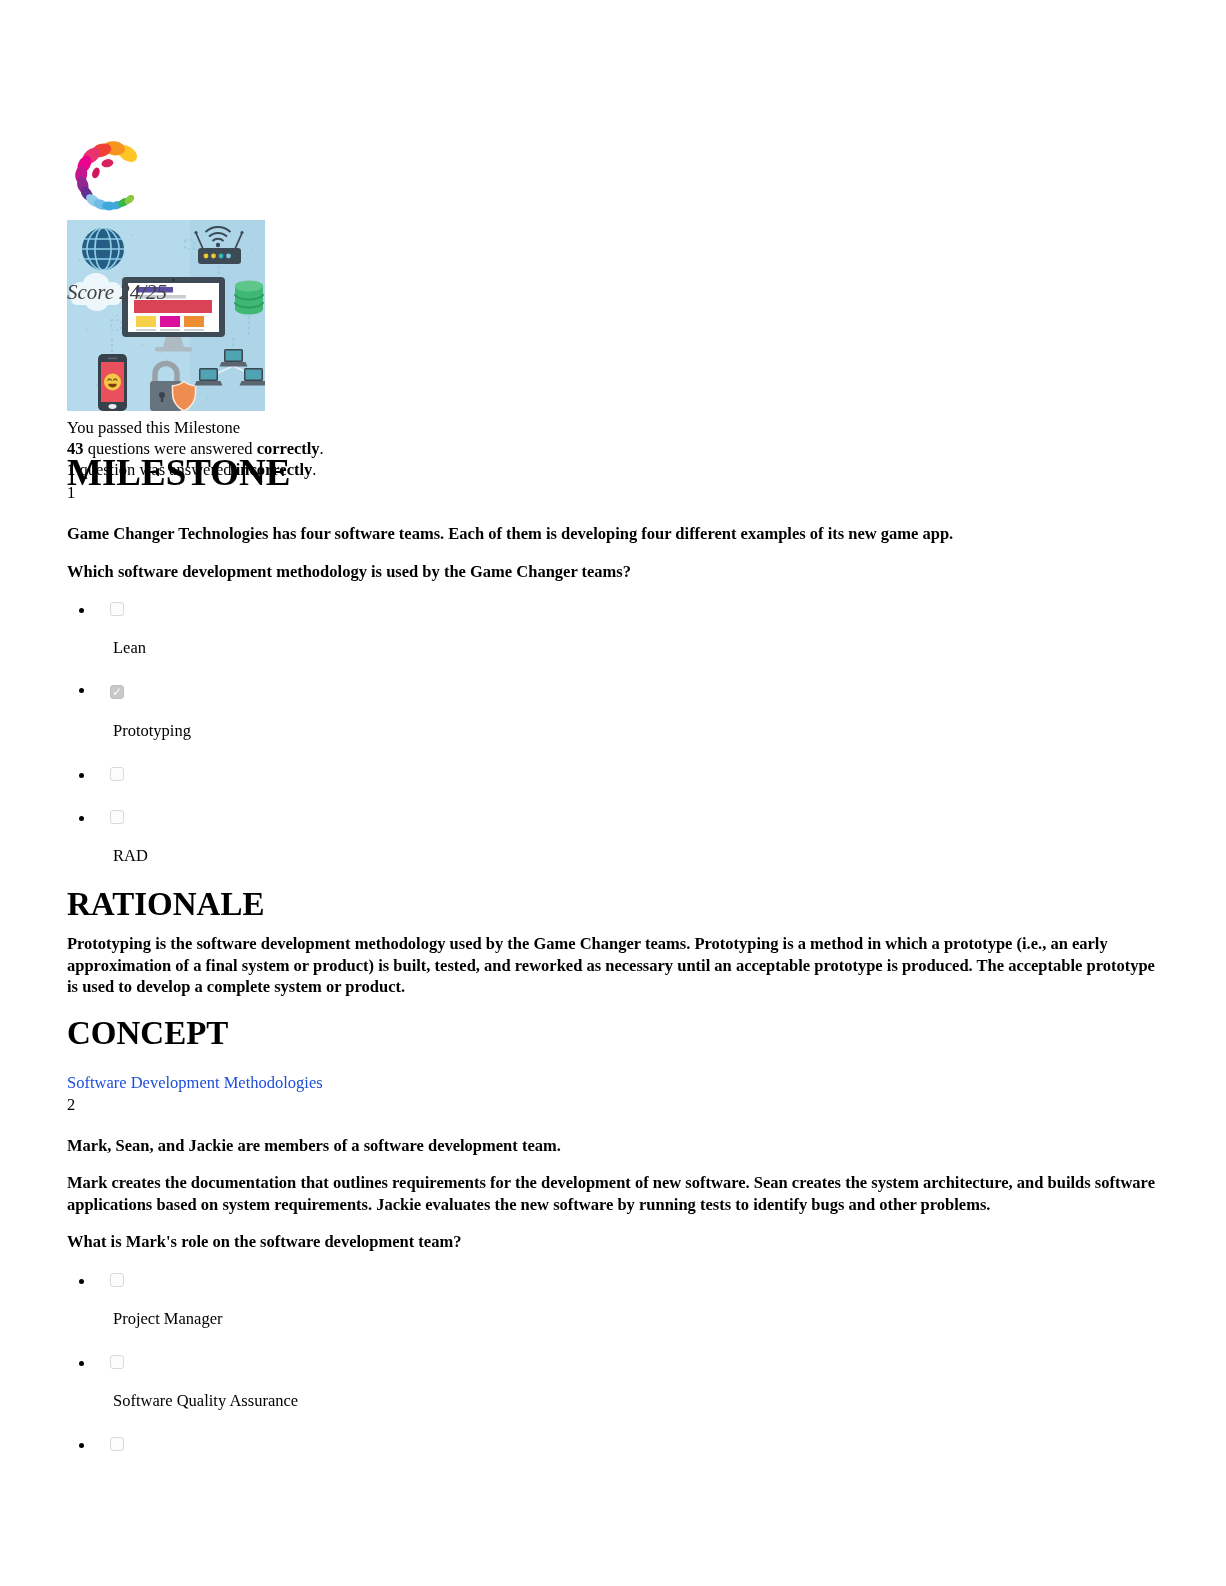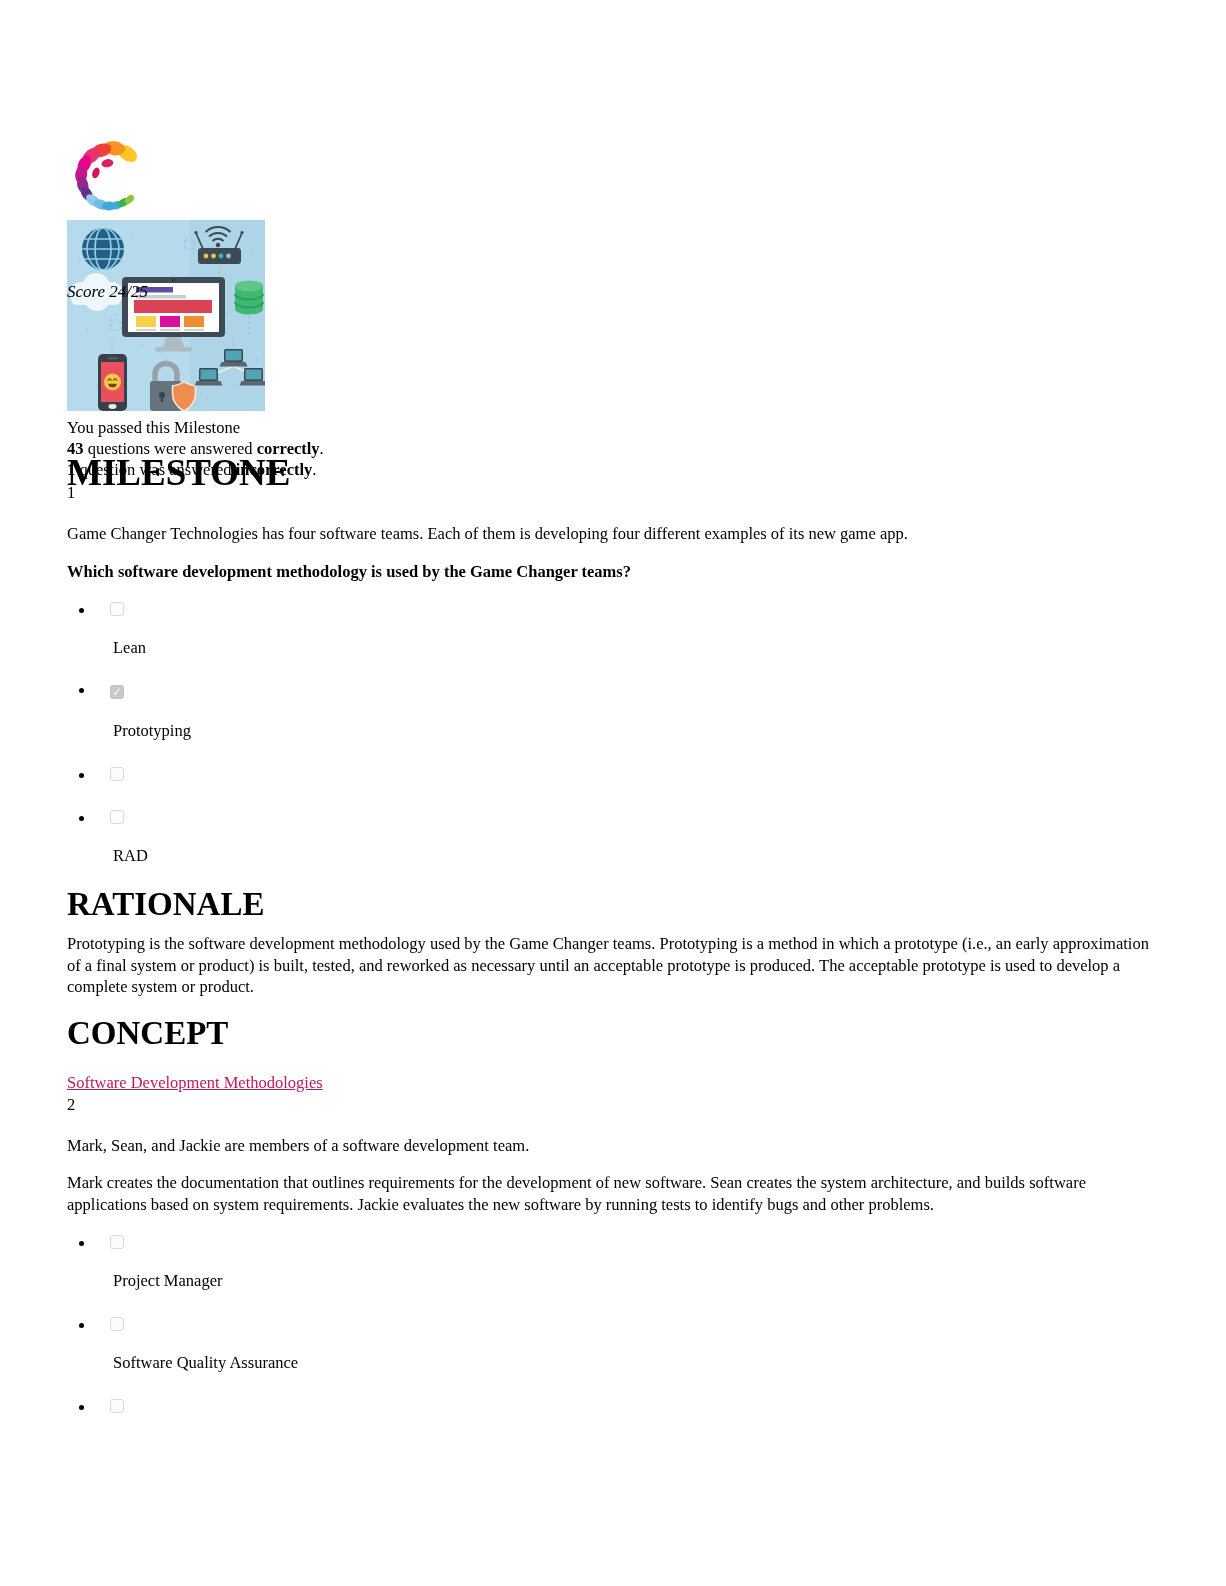--- a/index.html
+++ b/index.html
@@ -13,35 +13,35 @@
   .content { width:1226px; padding:128px 67px 0 67px; }
 
   
   .logo { display:block; width:82px; height:88px; }
 
   
   .figure { position:relative; width:198px; height:191px; margin-top:4px; }
   .figure svg { display:block; width:198px; height:191px; }
   .score-overlay {
     position:absolute; left:0; top:60px;
-    font-style:italic; font-size:17px; line-height:24px;
-    white-space:nowrap; color:#000000;
+    font-style:italic; font-size:21px; line-height:24px;
+    white-space:nowrap; color:#404040;
   }
 
   
   .status { margin-top:6px; line-height:21px; }
   .status .b { font-weight:bold; }
   h1.milestone {
     margin:-26px 0 0 0; padding:0;
     font-size:37px; line-height:38px; font-weight:bold;
   }
   .qnum { margin-top:-10px; line-height:22px; }
   .qnum2 { line-height:22px; }
 
-  p { margin:0; }
+  p { margin:0;font-weight:bold; }
   .q-prompt { margin-top:19px; }
   .q-prompt2 { margin-top:16px; }
   .q-question { margin-top:16px; font-weight:bold; }
 
   ul.options { margin:16px 0 0 0; padding:0 0 0 29px; list-style:disc; }
   ul.options li { margin:0 0 21px 0; }
   .checkbox-row { height:22px; display:flex; align-items:center; }
   .checkbox {
     width:14px; height:14px; margin-left:14px;
     border:1px solid #d9d9d9; border-radius:3px; background:#fcfcfc;
@@ -55,21 +55,21 @@
   .option-label { margin:17px 0 0 17px; line-height:22px; }
 
   h2.section {
     margin:22px 0 0 0; padding:0;
     font-size:33px; line-height:30px; font-weight:bold;
   }
   h2.section.concept { margin-top:20px; }
   .rationale-text { margin-top:14px; max-width:1092px; }
   .concept-link {
     display:inline-block; margin-top:24px; line-height:22px;
-    color:#be185d; text-decoration:underline; cursor:pointer;
+    color:#1d4ed8; cursor:pointer;
   }
 </style>
 </head>
 <body>
 
 <div class="content">
 
   
   <svg class="logo" viewBox="0 0 82 88" aria-hidden="true">
     <g transform="translate(3,0)">
@@ -285,20 +285,21 @@
   <p class="rationale-text">Prototyping is the software development methodology used by the Game Changer teams. Prototyping is a method in which a prototype (i.e., an early approximation of a final system or product) is built, tested, and reworked as necessary until an acceptable prototype is produced. The acceptable prototype is used to develop a complete system or product.</p>
 
   <h2 class="section concept">CONCEPT</h2>
   <a class="concept-link">Software Development Methodologies</a>
 
   
   <div class="qnum2">2</div>
 
   <p class="q-prompt">Mark, Sean, and Jackie are members of a software development team.</p>
   <p class="q-prompt2">Mark creates the documentation that outlines requirements for the development of new software. Sean creates the system architecture, and builds software applications based on system requirements. Jackie evaluates the new software by running tests to identify bugs and other problems.</p>
+  <p class="q-question">What is Mark's role on the software development team?</p>
 
   <ul class="options">
     <li>
       <div class="checkbox-row">
         <span class="checkbox"></span>
       </div>
       <div class="option-label">Project Manager</div>
     </li>
     <li>
       <div class="checkbox-row">

